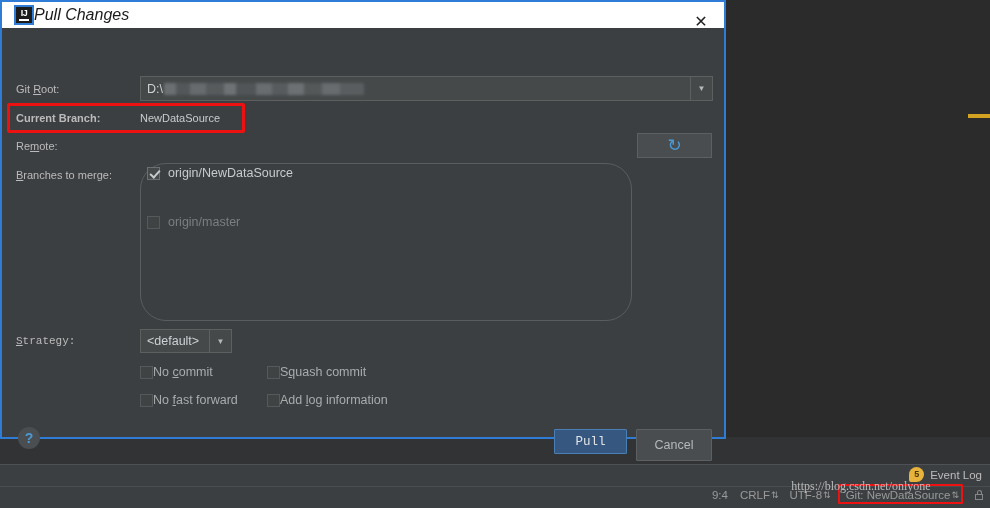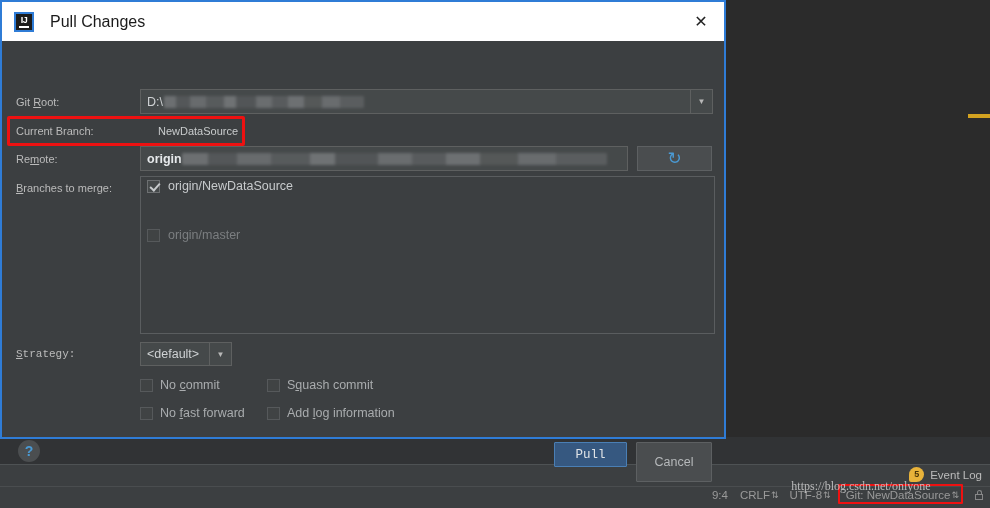--- a/index.html
+++ b/index.html
@@ -43,25 +43,25 @@
   .lock-icon b{display:block;position:absolute;left:2.5px;top:0px;width:5px;height:5px;border:1px solid #9a9a9a;border-bottom:none;box-sizing:border-box;border-radius:3px 3px 0 0;}
 
   .watermark{
     position:absolute;left:736px;top:479px;width:250px;text-align:center;
     color:#cfcfcf;font-size:12px;opacity:.85;white-space:nowrap;
     font-family:Liberation Serif, serif;
   }
 
   
   .dialog{position:absolute;left:0px;top:0px;width:726px;height:439px;border:2px solid #2f7cd6;box-sizing:border-box;background:#3c3f41;}
-  .titlebar{height:39px;background:#ffffff;display:flex;align-items:center;padding:0 0 0 12px;position:relative;}
+  .titlebar{height:26px;background:#ffffff;display:flex;align-items:center;padding:0 0 0 12px;position:relative;}
   .ij-icon{width:20px;height:20px;border:2px solid #2f7cd6;box-sizing:border-box;background:#1b1b1b;position:relative;flex:none;}
   .ij-icon .ij-letters{position:absolute;left:0;right:0;top:1px;text-align:center;color:#ffffff;font-size:9px;font-weight:bold;font-family:"Liberation Sans",sans-serif;letter-spacing:-0.5px;}
   .ij-icon .ij-bar{position:absolute;left:3px;bottom:2px;width:10px;height:2px;background:#ffffff;}
-  .dialog-title{margin-left:16px;color:#1b1b1b;font-size:16px;}
+  .dialog-title{margin-left:0;color:#1b1b1b;font-size:16px;font-style:italic;}
   .close-btn{position:absolute;right:0;top:0;width:46px;height:39px;display:flex;align-items:center;justify-content:center;color:#222;font-size:16px;}
 
   .dialog-body{position:relative;height:396px;background:#3c3f41;}
 
   .lbl{position:absolute;color:#bbbbbb;font-size:11px;white-space:nowrap;}
   .lbl u{text-decoration:underline;}
 
   .field{position:absolute;box-sizing:border-box;background:#45494a;border:1px solid #5e6060;color:#cfd2d4;font-size:12.5px;display:flex;align-items:center;padding:0 6px;}
   .combo-arrow{position:absolute;box-sizing:border-box;display:flex;align-items:center;justify-content:center;color:#b8b8b8;font-size:8px;}
 
@@ -69,21 +69,21 @@
 
   .listbox{position:absolute;box-sizing:border-box;background:#3c3f41;border:1px solid #5a5d5f;}
   .list-item{display:flex;align-items:center;gap:8px;padding:2px 6px;font-size:12.5px;}
   .list-item.enabled{color:#c8cbcd;}
   .list-item.disabled{color:#7b7e80;margin-top:31px;}
 
   .cbx{width:13px;height:13px;box-sizing:border-box;border:1px solid #6d7072;background:#45494a;position:relative;flex:none;}
   .cbx.dim{border-color:#56595b;background:#404344;}
   .cbx.checked:after{content:"";position:absolute;left:3.5px;top:0.5px;width:4px;height:8px;border:solid #c8cbcd;border-width:0 2px 2px 0;transform:rotate(42deg);}
 
-  .opt{position:absolute;display:flex;align-items:center;gap:7px;color:#a9acae;font-size:12.5px;white-space:nowrap;}
+  .opt{position:absolute;display:flex;align-items:center;color:#a9acae;font-size:12.5px;white-space:nowrap;}
   .opt u{text-decoration:underline;}
 
   .refresh-btn{position:absolute;box-sizing:border-box;background:#4a4d4f;border:1px solid #5d6062;display:flex;align-items:center;justify-content:center;}
   .refresh-glyph{color:#4a9ad4;font-size:17px;line-height:1;}
 
   .help-btn{position:absolute;width:22px;height:22px;border-radius:50%;background:#4b4e50;display:flex;align-items:center;justify-content:center;color:#4a9ad4;font-size:14px;font-weight:bold;}
 
   .btn{position:absolute;box-sizing:border-box;display:flex;align-items:center;justify-content:center;font-size:12.5px;border-radius:1px;}
   .btn-primary{background:#365880;border:1px solid #4a7fb5;color:#dfe3e6;}
   .btn-default{background:#4a4d4f;border:1px solid #5d6062;color:#b5b8ba;}
@@ -143,35 +143,31 @@
 
     <div class="dialog-body">
 
       <span class="lbl" style="left:14px;top:55px;"><span>Git </span><u>R</u><span>oot:</span></span>
       <div class="field" style="left:138px;top:48px;width:573px;height:25px;">
         <span>D:\</span>
         <span class="blur" style="width:200px;margin-left:1px;"></span>
       </div>
       <div class="combo-arrow" style="left:688px;top:49px;width:22px;height:23px;background:#45494a;border-left:1px solid #5e6060;">▼</div>
 
-      <span class="lbl" style="left:14px;top:84px;">Current Branch:</span>
-      <span class="lbl" style="left:156px;top:84px;color:#c9cccd;">NewDataSource</span>
+      <span class="lbl" style="left:14px;top:84px;font-weight:bold;">Current Branch:</span>
+      <span class="lbl" style="left:138px;top:84px;color:#c9cccd;">NewDataSource</span>
       <div class="annot-box" style="left:5px;top:75px;width:238px;height:30px;"></div>
 
       <span class="lbl" style="left:14px;top:112px;"><span>Re</span><u>m</u><span>ote:</span></span>
-      <div class="field" style="left:138px;top:105px;width:488px;height:25px;">
-        <span style="font-weight:bold;color:#e6e9eb;">origin</span>
-        <span class="blur" style="width:425px;margin-left:0px;"></span>
-      </div>
       <div class="refresh-btn" style="left:635px;top:105px;width:75px;height:25px;">
         <span class="refresh-glyph">↻</span>
       </div>
 
       <span class="lbl" style="left:14px;top:141px;"><u>B</u><span>ranches to merge:</span></span>
-      <div class="listbox" style="left:138px;top:135px;width:575px;height:158px;">
+      <div class="listbox" style="left:138px;top:135px;width:492px;height:158px;border-radius:26px;">
         <div class="list-item enabled">
           <span class="cbx checked"></span>
           <span>origin/NewDataSource</span>
         </div>
         <div class="list-item disabled">
           <span class="cbx dim"></span>
           <span>origin/master</span>
         </div>
       </div>
 
@@ -193,17 +189,17 @@
         <span class="cbx dim"></span>
         <span><span>No </span><u>f</u><span>ast forward</span></span>
       </div>
       <div class="opt" style="left:265px;top:365px;">
         <span class="cbx dim"></span>
         <span><span>Add </span><u>l</u><span>og information</span></span>
       </div>
 
       <div class="help-btn" style="left:16px;top:399px;">?</div>
       <div class="btn btn-primary" style="left:552px;top:401px;width:73px;height:25px;font-family:Liberation Mono, monospace;">Pull</div>
-      <div class="btn btn-default" style="left:634px;top:401px;width:76px;height:40px;">Cancel</div>
+      <div class="btn btn-default" style="left:634px;top:401px;width:76px;height:32px;">Cancel</div>
 
     </div>
   </div>
 </div>
 
 </body></html>

